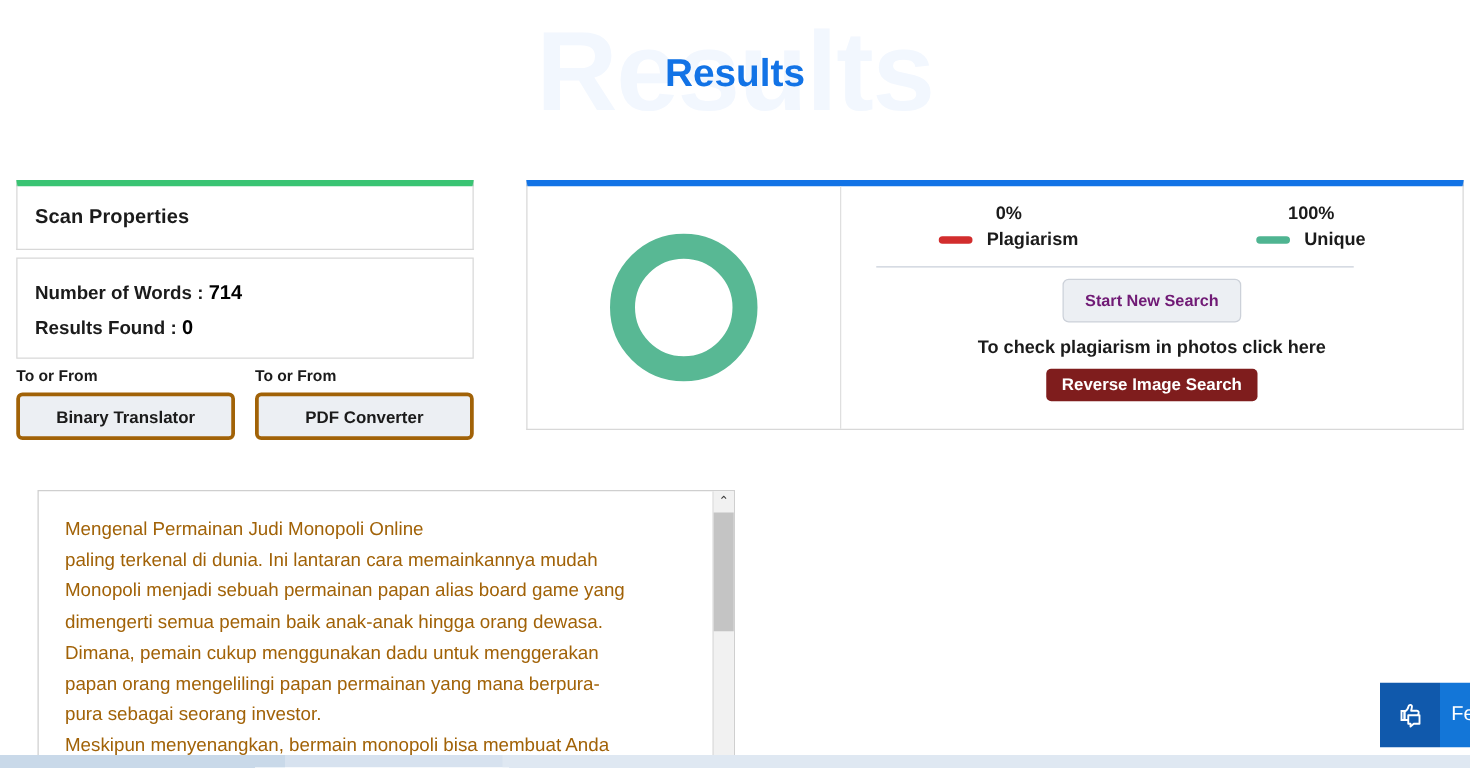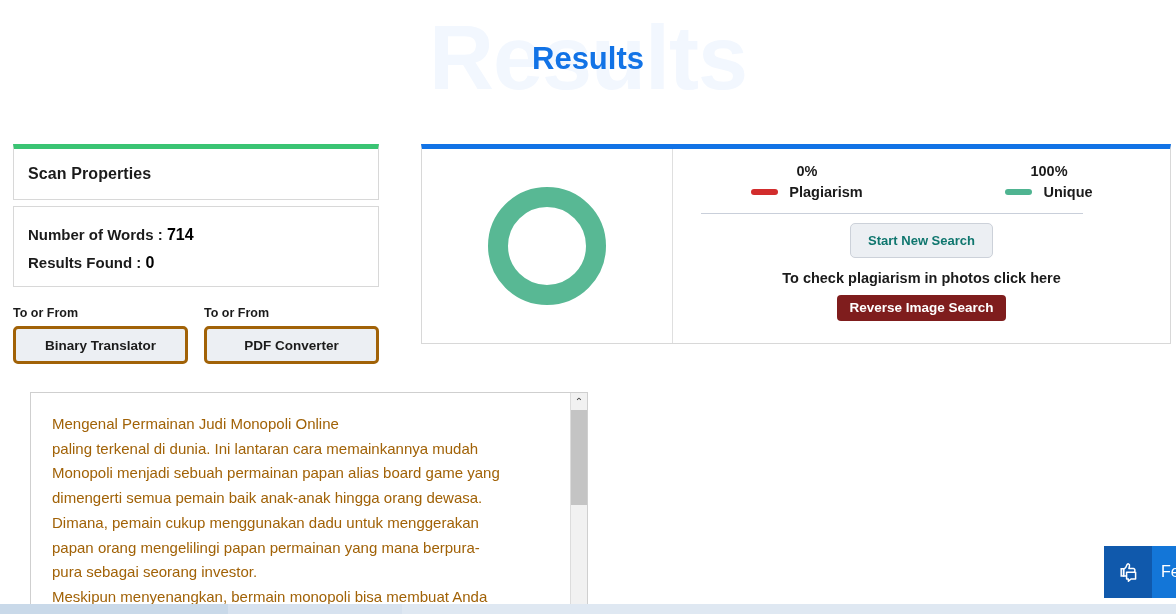--- a/index.html
+++ b/index.html
@@ -54,21 +54,21 @@
     height: 81px;
     padding: 14px 14px 0 14px;
   }
   .stat-line {
     font-size: 15px; font-weight: 700; color: #1b1b1b;
     line-height: 28px; white-space: nowrap;
   }
   .stat-line .val { font-size: 16px; font-weight: 700; color: #000; }
 
   .tools-row {
-    display: flex; gap: 16px; margin-top: 18px;
+    display: flex; gap: 16px; margin-top: 6px;
   }
   .tool-block { width: 175px; }
   .tool-label {
     font-size: 12.5px; font-weight: 700; color: #1b1b1b;
     margin-bottom: 5px; line-height: 16px;
   }
   .tool-btn {
     display: block; width: 100%; height: 38px;
     background: #eceff3;
     border: 3px solid #a16207;
@@ -128,21 +128,21 @@
     position: absolute; left: 0; top: 74px; width: 100%;
     text-align: center;
   }
   .btn-new-search {
     display: inline-block;
     height: 35px; padding: 0 17px;
     background: #eceff3;
     border: 1px solid #ccd1d9;
     border-radius: 5px;
     font-family: "Liberation Sans", sans-serif;
-    font-size: 13px; font-weight: 700; color: #0f766e;
+    font-size: 13px; font-weight: 700; color: #701a75;
     cursor: pointer;
   }
   .photo-hint {
     margin-top: 12px;
     font-size: 14.5px; font-weight: 700; color: #1b1b1b;
   }
   .btn-reverse {
     display: inline-block; margin-top: 9px;
     height: 26px; padding: 0 12px;
     background: #7f1d1d;

